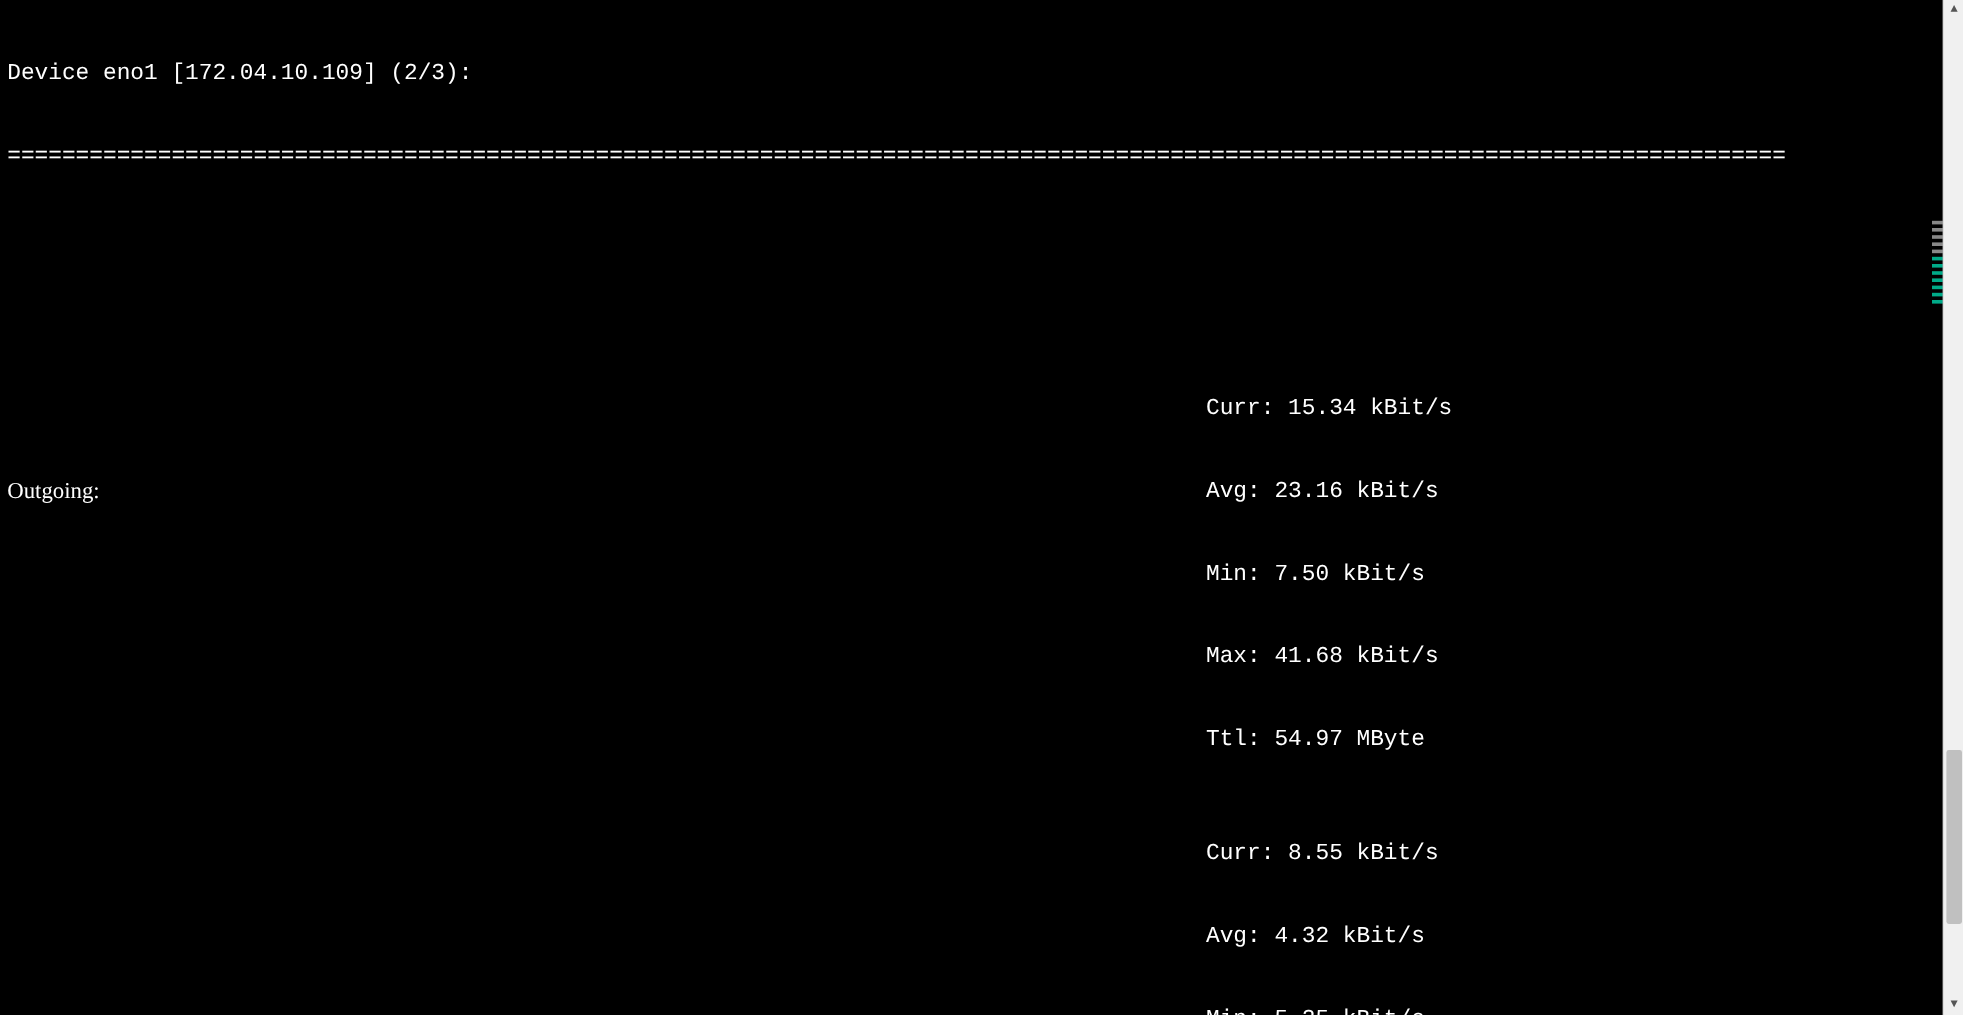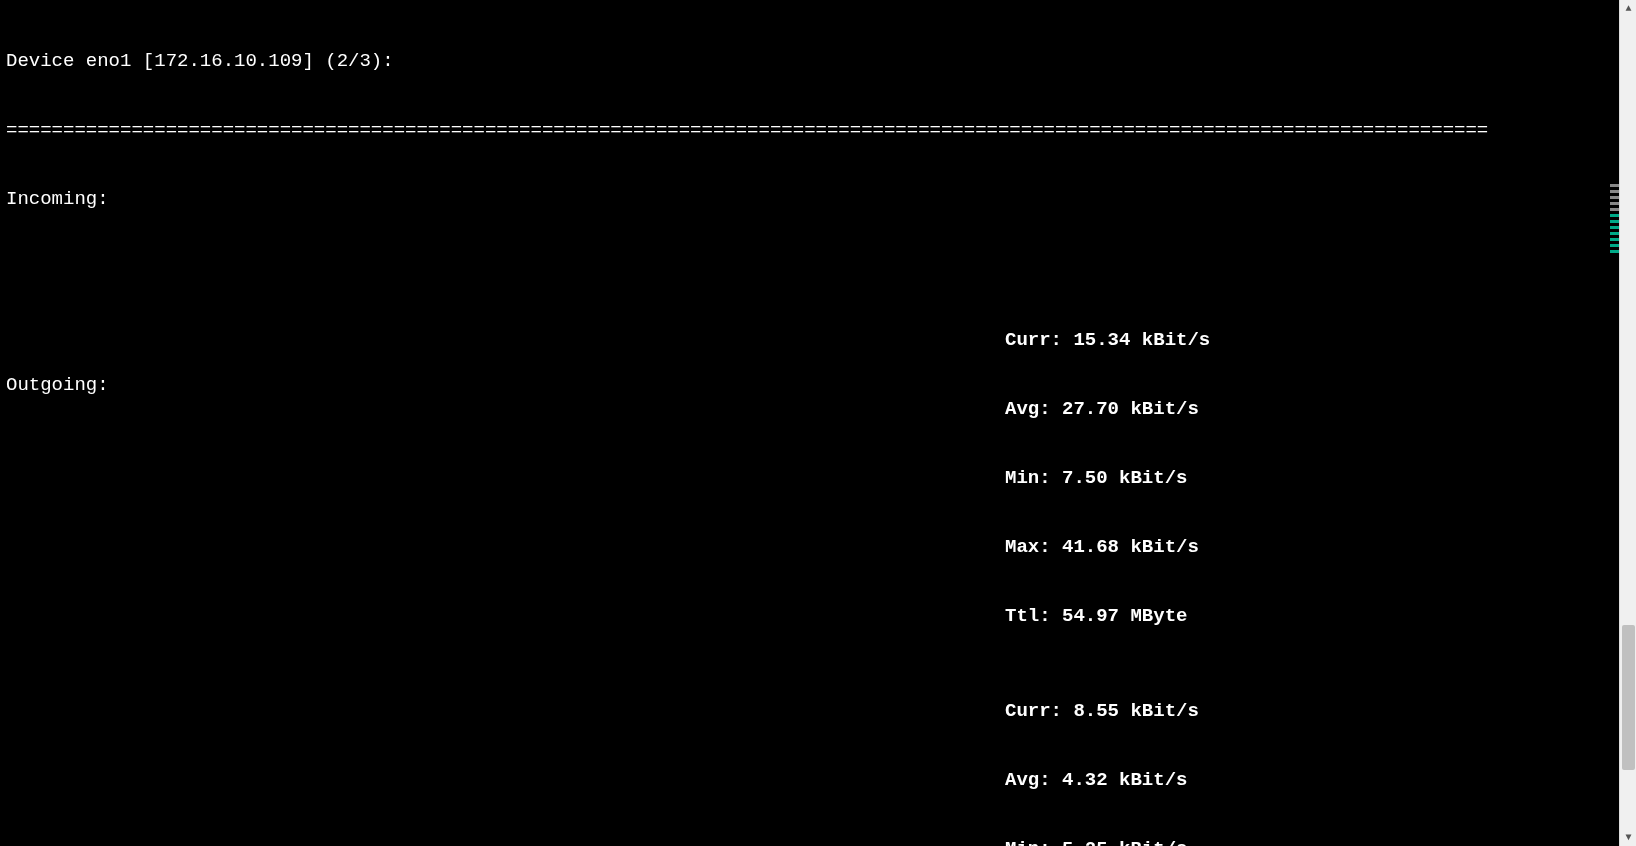--- a/index.html
+++ b/index.html
@@ -38,26 +38,26 @@
       white-space: pre;
     }
     .stats-incoming {
       top: 283px;
     }
     .stats-outgoing {
       top: 654px;
     }
     .stat-row {
       display: block;
-      font-weight: bold;
     }
     .outgoing-label {
       position: absolute;
       left: 6px;
-      top: 374px;
+      top: 398px;
+      font-family: Liberation Serif, serif;
     }
     .scrollbar {
       position: absolute;
       right: 0;
       top: 0;
       width: 17px;
       height: 100%;
       background: #f0f0f0;
       border-left: 1px solid #ddd;
     }
@@ -104,27 +104,26 @@
       background: #888;
     }
     .mini-tick.green {
       background: #0a8;
     }
   </style>
 </head>
 <body>
 
 <div class="terminal">
-  <div class="header-line">Device eno1 [172.16.10.109] (2/3):</div>
+  <div class="header-line">Device eno1 [172.04.10.109] (2/3):</div>
   <div class="separator-line">==============================================================================================================================================================================================================================================================================</div>
-  <div class="header-line">Incoming:</div>
 
   <div class="stats-block stats-incoming">
     <span class="stat-row">Curr: 15.34 kBit/s</span>
-    <span class="stat-row">Avg: 27.70 kBit/s</span>
+    <span class="stat-row">Avg: 23.16 kBit/s</span>
     <span class="stat-row">Min: 7.50 kBit/s</span>
     <span class="stat-row">Max: 41.68 kBit/s</span>
     <span class="stat-row">Ttl: 54.97 MByte</span>
   </div>
 
   <div class="outgoing-label">Outgoing:</div>
 
   <div class="stats-block stats-outgoing">
     <span class="stat-row">Curr: 8.55 kBit/s</span>
     <span class="stat-row">Avg: 4.32 kBit/s</span>

